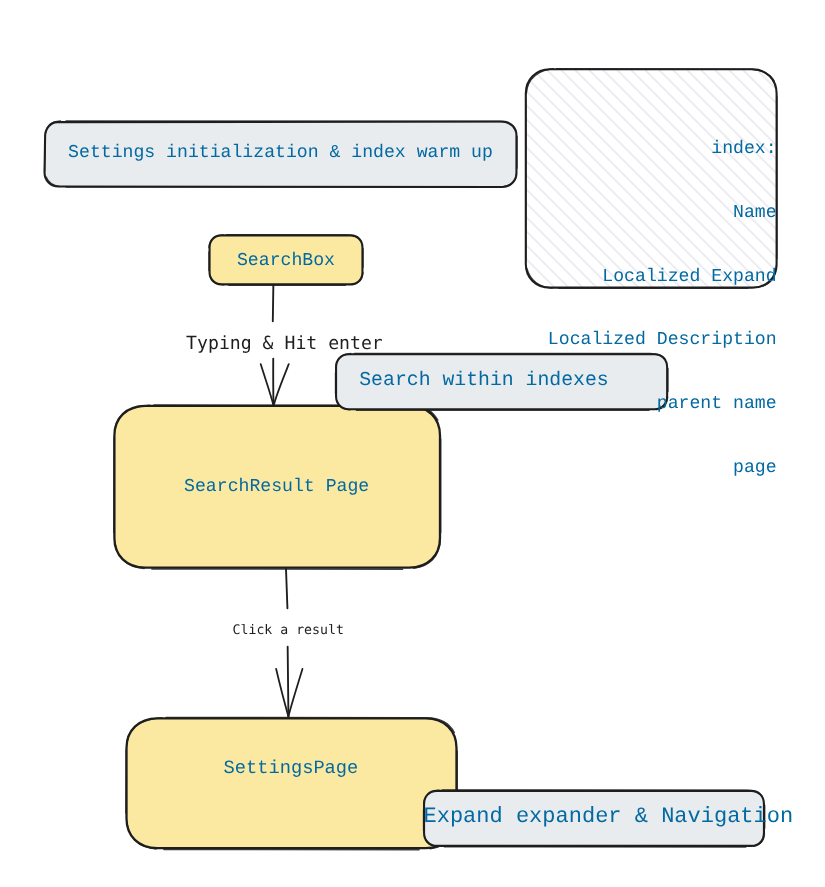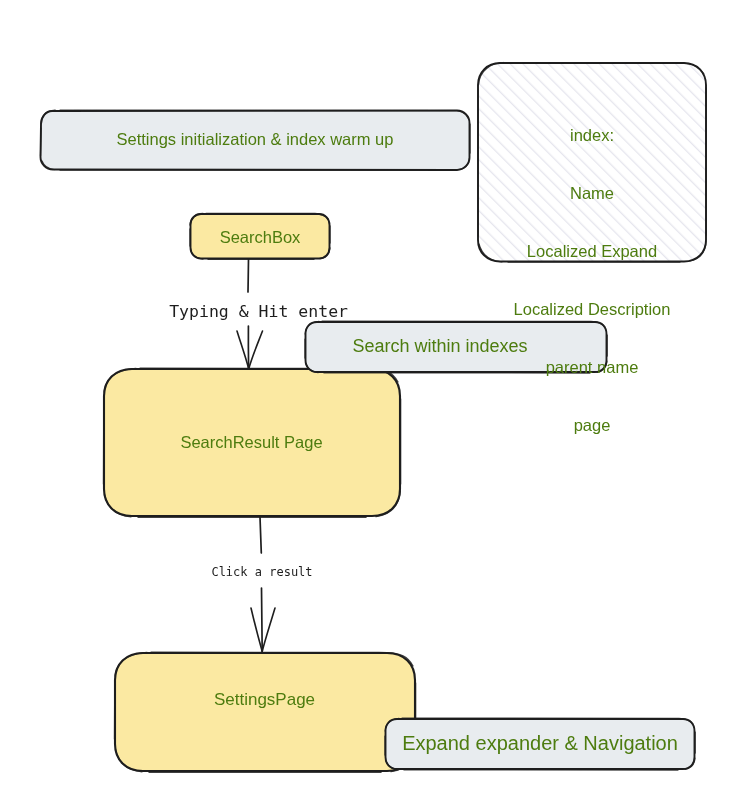--- a/index.html
+++ b/index.html
@@ -25,39 +25,39 @@
   svg.canvas {
     position: absolute;
     left: 0;
     top: 0;
     width: 750px;
     height: 806px;
     display: block;
   }
   .node-label {
     position: absolute;
-    font-family: Liberation Sans, sans-serif;
-    color: #4d7c0f;
+    font-family: Liberation Mono, monospace;
+    color: #0369a1;
     white-space: pre;
     pointer-events: none;
     letter-spacing: 0px;
   }
   .lbl-center {
     text-align: center;
   }
   .edge-label {
     position: absolute;
     font-family: "DejaVu Sans Mono", "Liberation Mono", monospace;
     color: #1e1e1e;
     white-space: pre;
     text-align: center;
   }
   .index-line {
     display: block;
-    text-align: center;
+    text-align: right;
     line-height: 22px;
     font-size: 16.5px;
   }
 </style>
 </head>
 <body>
 
 <div id="diagram-root">
 
   <svg class="canvas" viewBox="0 0 750 806" xmlns="http://www.w3.org/2000/svg">

